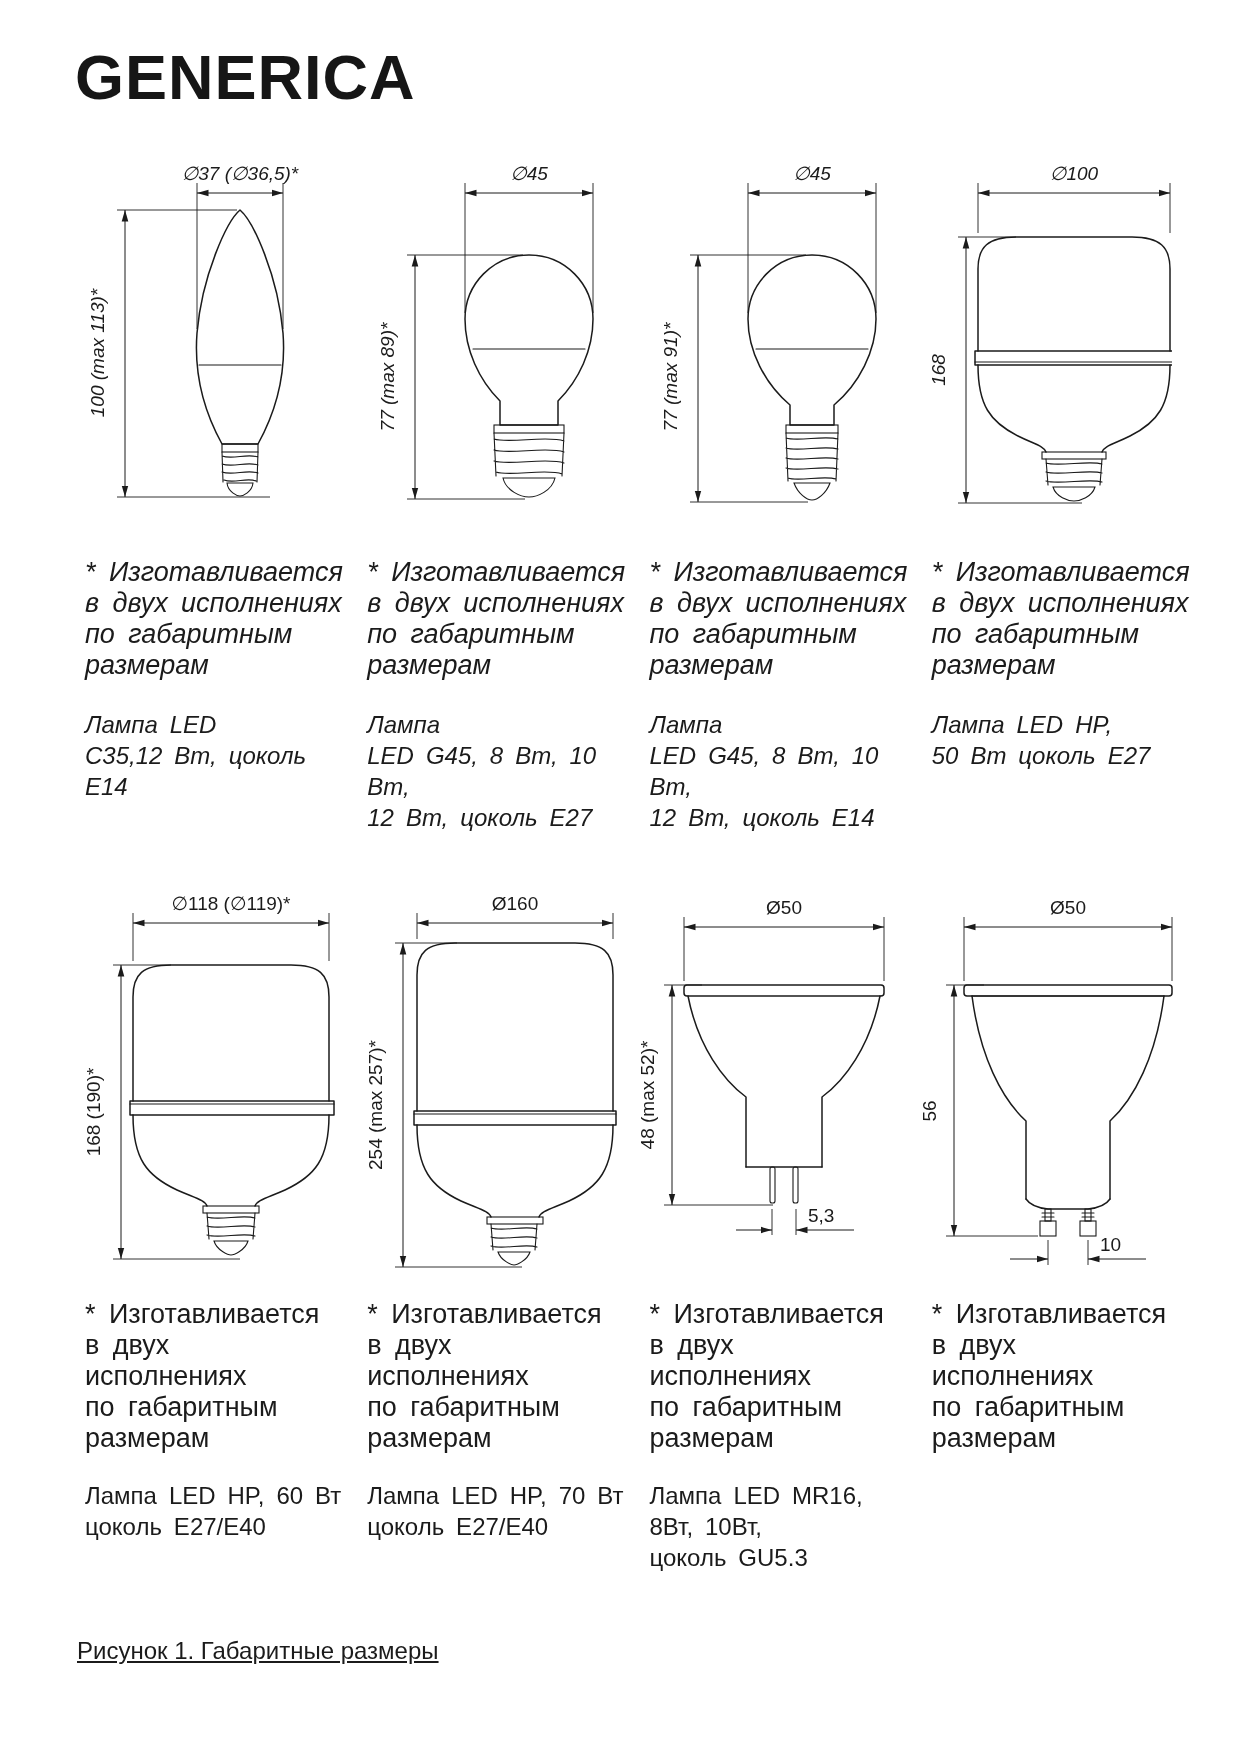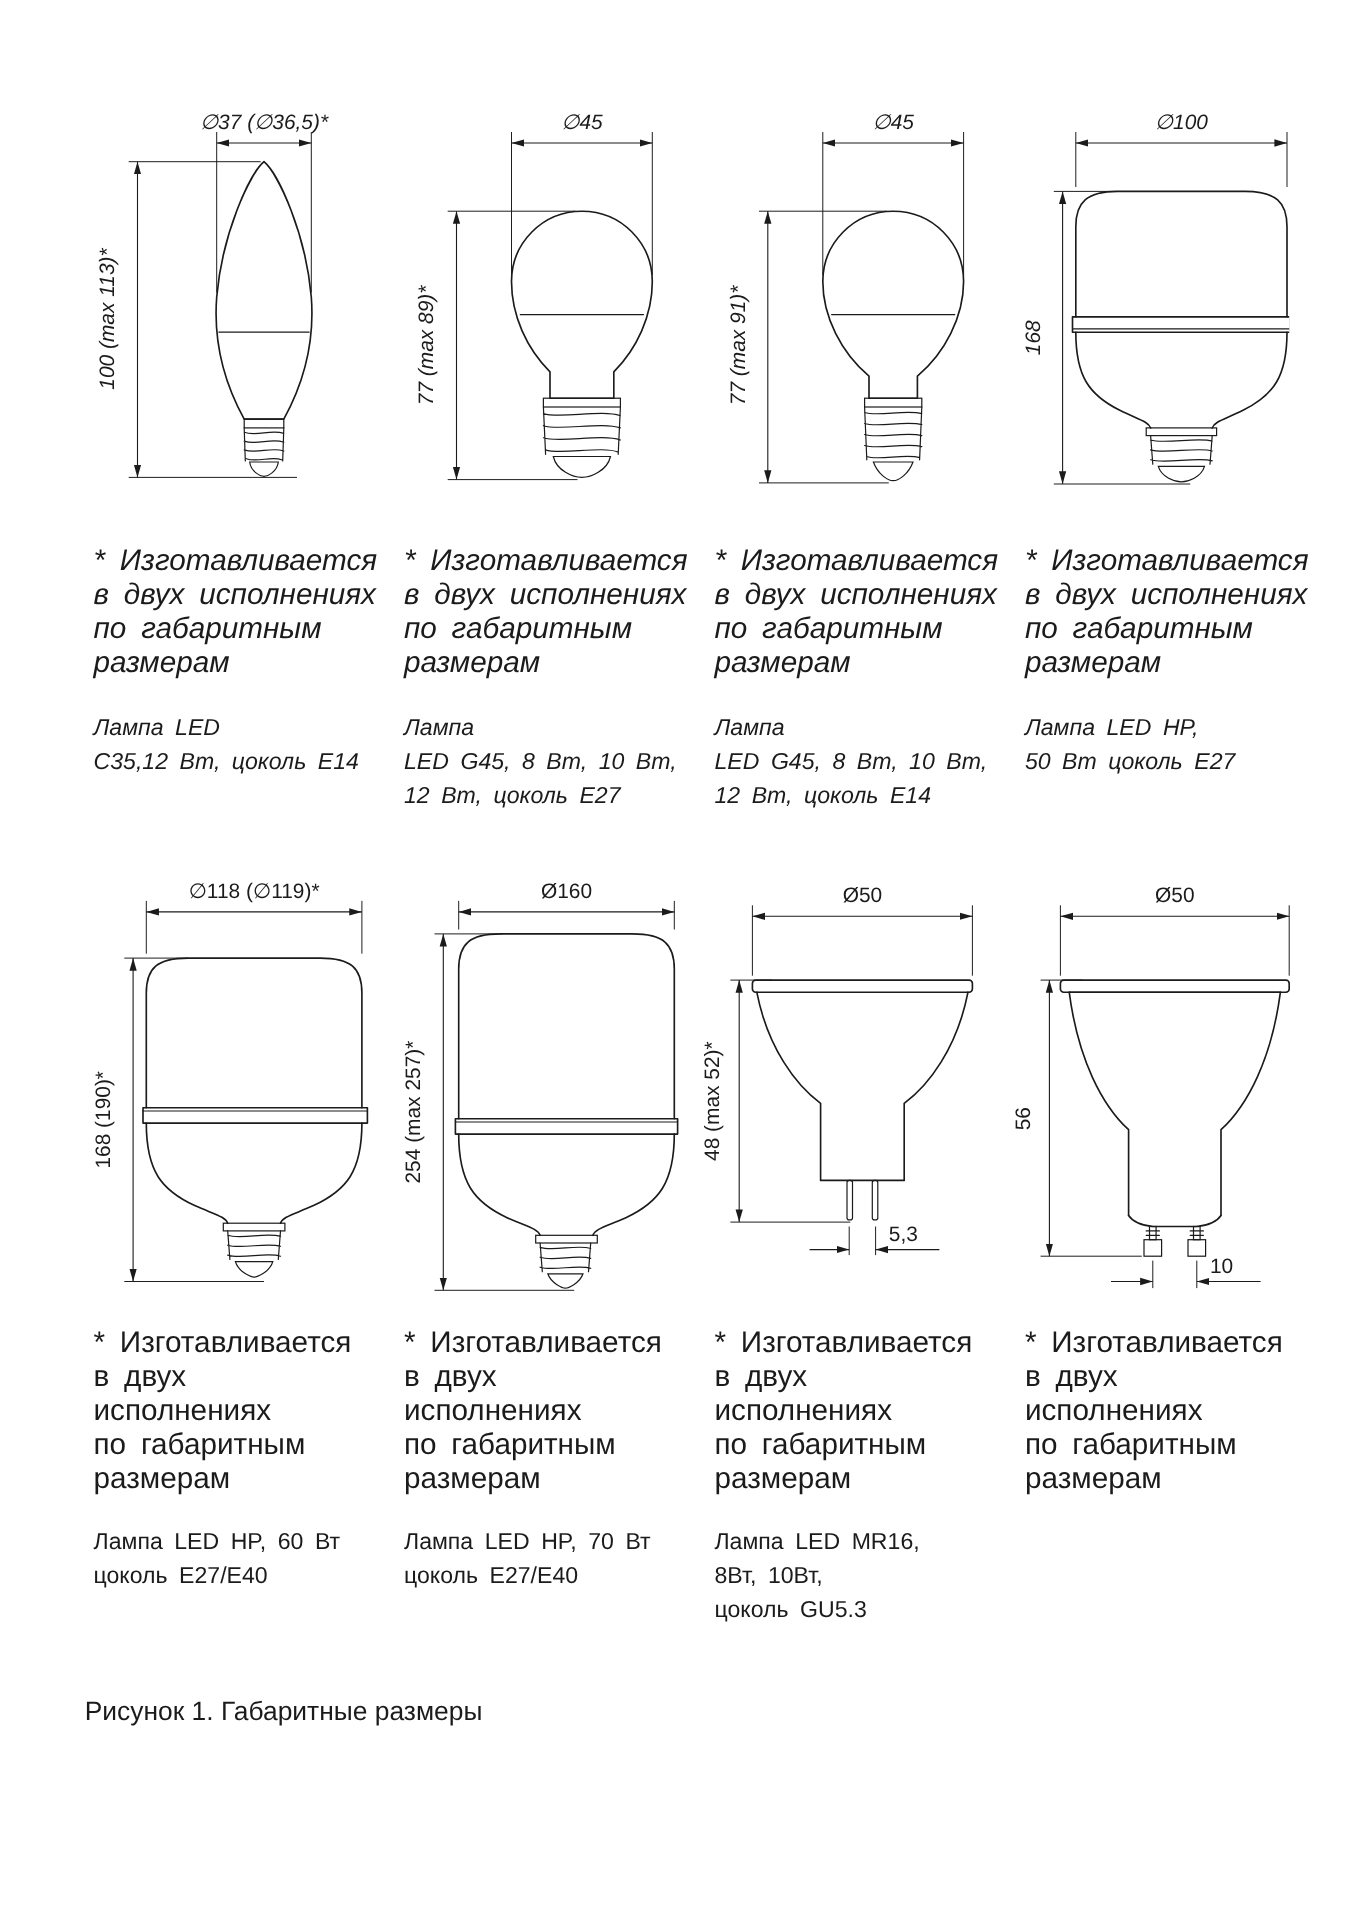--- a/index.html
+++ b/index.html
@@ -34,29 +34,30 @@
   .note{
     margin:52px 0 0 10px;
     font-size:27px;
     line-height:31px;
     white-space:pre-line;
     word-spacing:0.22em;
   }
   .row2 .note{margin-top:30px;}
   .name{
     margin:28px 0 0 10px;
-    font-size:21px;
+    font-size:24px;
     line-height:31px;
     white-space:pre-line;
     word-spacing:0.22em;
   }
   .row2 .name{margin-top:26px;}
   .caption{
     margin:64px 0 16px 2px;
     font-size:24px;
+    text-decoration:underline;
   }
   
   .o{fill:none;stroke:#1b1b1b;stroke-width:1.5;stroke-linecap:round;stroke-linejoin:round;}
   .t{fill:none;stroke:#1b1b1b;stroke-width:1.1;stroke-linecap:round;}
   .x{fill:none;stroke:#1b1b1b;stroke-width:0.9;}
   .dim{fill:none;stroke:#1b1b1b;stroke-width:1;marker-start:url(#arr);marker-end:url(#arr);}
   .de{fill:none;stroke:#1b1b1b;stroke-width:1;marker-end:url(#arr);}
   .dtxt{font-family:"Liberation Sans",sans-serif;font-size:19px;fill:#1b1b1b;}
 </style>
 </head>
@@ -65,20 +66,21 @@
 <svg width="0" height="0" style="position:absolute">
   <defs>
     <marker id="arr" viewBox="0 0 12 8" markerWidth="12" markerHeight="8" refX="11.5" refY="4" orient="auto-start-reverse" markerUnits="userSpaceOnUse">
       <path d="M11.5,4 L0,0.7 L0,7.3 Z" fill="#1b1b1b"></path>
     </marker>
   </defs>
 </svg>
 
 <div class="page">
 
+  <div class="logo">GENERICA</div>
 
   <div class="grid row1">
 
     <div class="cell">
       <figure class="fig">
         <svg width="250" height="352" viewBox="0 0 250 352">
           <g>
             <path class="x" d="M122,30 V176 M208,30 V176"></path>
             <path class="dim" d="M122,40 H208"></path>
             <text class="dtxt" x="165" y="27" text-anchor="middle">∅37 (∅36,5)*</text>

